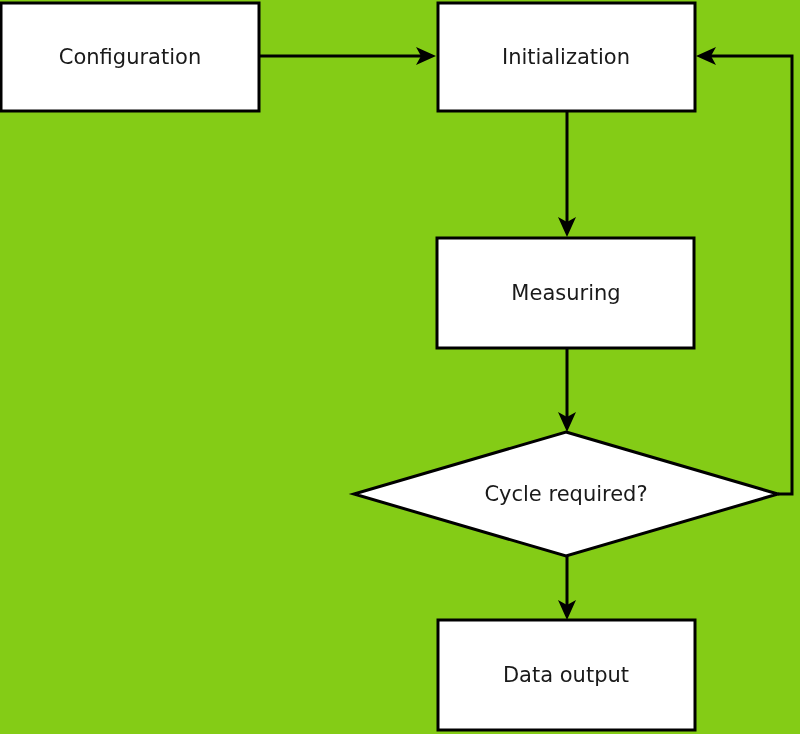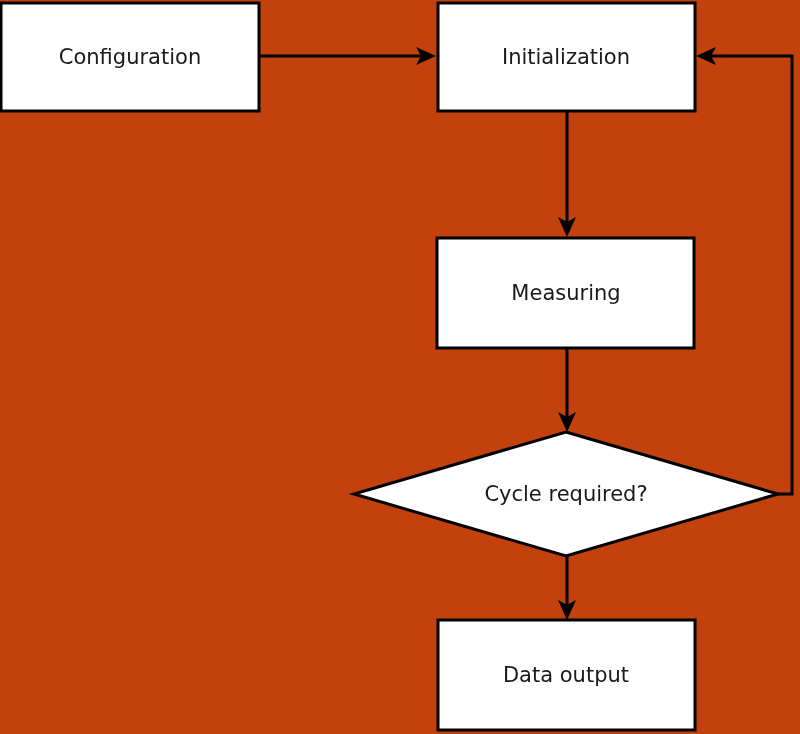--- a/index.html
+++ b/index.html
@@ -11,21 +11,21 @@
   body {
     width: 800px;
     height: 734px;
     overflow: hidden;
     font-family: "DejaVu Sans", "Liberation Sans", sans-serif;
   }
   #diagram-root {
     position: relative;
     width: 800px;
     height: 734px;
-    background: #c2410c;
+    background: #84cc16;
   }
   #flow-svg {
     position: absolute;
     top: 0;
     left: 0;
     width: 800px;
     height: 734px;
     display: block;
   }
   .node-shape {

